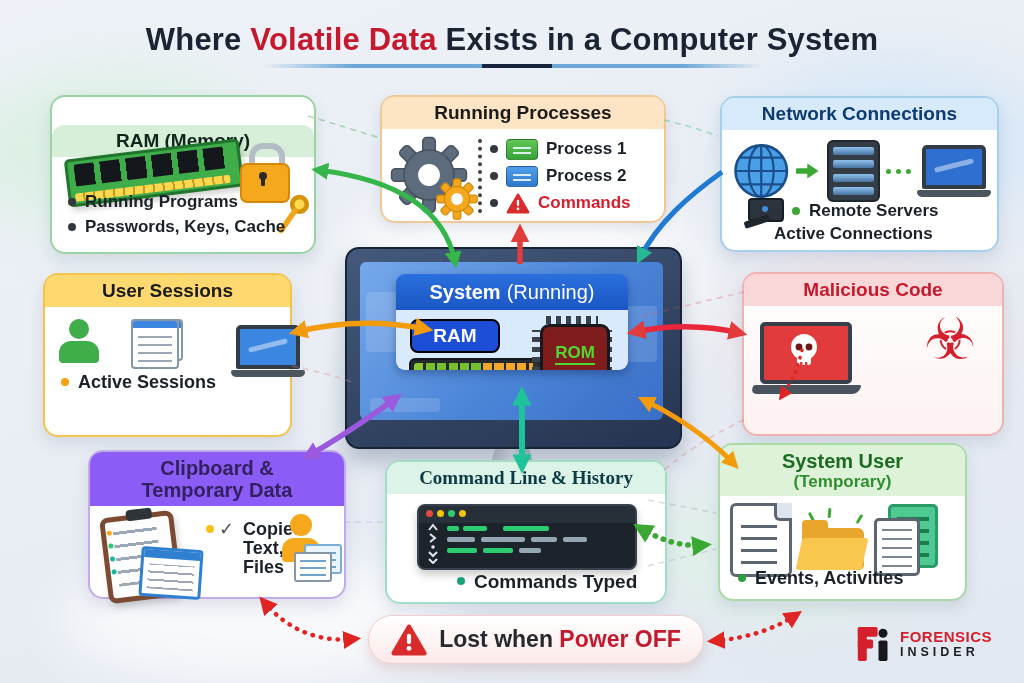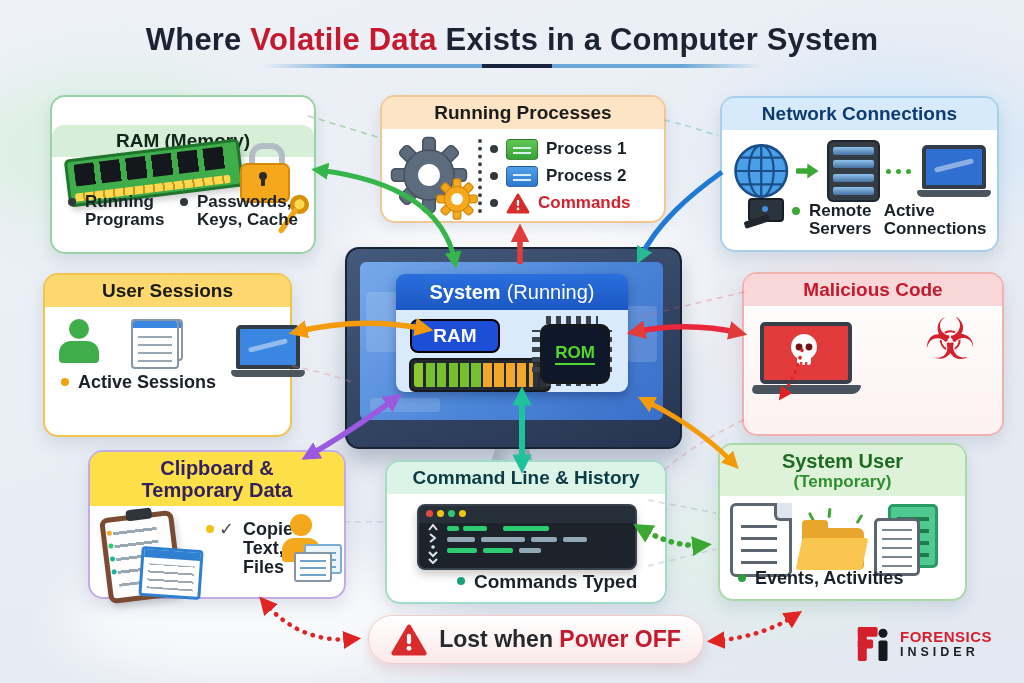--- a/index.html
+++ b/index.html
@@ -13,21 +13,21 @@
          font-size:31px;font-weight:800;color:#1c2433;letter-spacing:.2px;}
   .title .accent{color:#c5192d;}
   .title-underline{position:absolute;top:64px;left:262px;width:500px;height:4px;border-radius:2px;
     background:linear-gradient(90deg,rgba(122,176,221,0) 0%,#6ba7d8 18%,#6ba7d8 44%,#16233a 44%,#16233a 58%,#6ba7d8 58%,#6ba7d8 84%,rgba(122,176,221,0) 100%);}
 
   
   .box{position:absolute;background:#fff;border:2px solid;border-radius:15px;
        box-shadow:0 7px 16px rgba(70,90,130,.14);z-index:10;}
   .box-header{border-radius:12px 12px 0 0;text-align:center;font-weight:800;
               padding:6px 4px 5px;font-size:19px;line-height:1.08;}
-  .items{position:absolute;display:flex;flex-direction:row;gap:7px;
+  .items{position:absolute;display:flex;flex-direction:column;gap:7px;
          font-weight:700;color:#1b2128;}
   .item{display:flex;align-items:flex-start;gap:9px;line-height:1.05;}
   .dot{flex:0 0 auto;width:8px;height:8px;border-radius:50%;margin-top:5px;}
 
   
   #box-ram{left:50px;top:95px;width:262px;height:155px;border-color:#9bd4a4;}
   #box-ram .box-header{background:#d7efd8;color:#12251a;margin-top:28px;}
   .ram-stick{position:absolute;left:14px;top:52px;width:170px;height:42px;
              transform:rotate(-7deg);background:#3fae4a;border:3px solid #1f752c;
              border-radius:5px;box-shadow:2px 4px 6px rgba(0,0,0,.18);}
@@ -97,21 +97,21 @@
   .mal-lap{position:absolute;left:8px;top:48px;width:108px;}
   .mal-screen{width:84px;height:54px;margin:0 auto;background:#e23b3b;border:4px solid #37404a;border-radius:5px;position:relative;}
   .mal-base{width:108px;height:9px;background:#4a545e;border-radius:2px 2px 6px 6px;margin-top:1px;transform:skewX(-18deg);}
   .biohazard{position:absolute;right:26px;top:36px;font-family:"DejaVu Sans",sans-serif;
              font-size:58px;line-height:1;color:#d41f2c;font-weight:700;}
   #box-malicious .items{right:10px;top:92px;width:158px;}
   #box-malicious .dot{background:#d92b2b;}
 
   
   #box-clipboard{left:88px;top:450px;width:254px;height:145px;border-color:#c3abe8;}
-  #box-clipboard .box-header{background:#fde047;color:#33215f;font-size:20px;}
+  #box-clipboard .box-header{background:#8b5cf6;color:#33215f;font-size:20px;}
   .clipwrap{position:absolute;left:8px;top:62px;width:96px;height:80px;}
   .clip-board{position:absolute;left:6px;top:0;width:64px;height:76px;background:#fdfdfd;border:5px solid #7b4a33;
               border-radius:8px;transform:rotate(-7deg);box-shadow:2px 4px 7px rgba(0,0,0,.16);}
   .clip-top{position:absolute;left:22px;top:-10px;width:26px;height:11px;background:#2f3438;border-radius:4px;}
   .clip-lines{position:absolute;left:7px;top:9px;width:44px;height:56px;
     background:repeating-linear-gradient(0deg,#9aa7b5 0 3px,transparent 3px 13px);}
   .clip-dots{position:absolute;left:1px;top:8px;width:5px;height:56px;display:flex;flex-direction:column;gap:8px;}
   .clip-dots i{width:5px;height:5px;border-radius:50%;}
   .clip-win{position:absolute;left:42px;top:34px;width:56px;height:44px;background:#fff;border:3px solid #2f80d0;
             border-radius:4px;transform:rotate(4deg);}
@@ -123,21 +123,21 @@
   .pfiles{position:absolute;right:6px;top:62px;width:56px;height:72px;}
   .pf-head{width:22px;height:22px;border-radius:50%;background:#f5a81c;margin-left:8px;}
   .pf-body{width:38px;height:24px;border-radius:12px 12px 4px 4px;background:#f5a81c;margin-top:2px;}
   .pf-card{position:absolute;right:-4px;top:30px;width:34px;height:26px;background:#eaf4fd;border:2px solid #7aaed6;border-radius:3px;}
   .pf-card::after{content:"";position:absolute;left:4px;top:5px;right:4px;bottom:4px;
     background:repeating-linear-gradient(0deg,#6fa3c9 0 2px,transparent 2px 7px);}
   .pf-card.c2{right:6px;top:38px;background:#fff;border-color:#8796a6;}
 
   
   #box-cmdline{left:385px;top:460px;width:278px;height:140px;border-color:#a3dcc6;}
-  #box-cmdline .box-header{background:#dcf3e7;color:#0c3b46;}
+  #box-cmdline .box-header{background:#dcf3e7;color:#0c3b46;font-family:Liberation Serif, serif;}
   .term{position:absolute;left:30px;top:42px;width:216px;height:62px;background:#1d232b;
         border:2px solid #39414c;border-radius:8px;box-shadow:0 5px 9px rgba(0,0,0,.2);}
   .term-top{height:13px;background:#272f39;border-radius:6px 6px 0 0;display:flex;gap:4px;padding:4px 0 0 7px;}
   .term-top i{width:7px;height:7px;border-radius:50%;}
   .term-bars span{position:absolute;height:5px;border-radius:2px;}
   .tg{background:#2ecc71;} .tz{background:#93a7b5;}
 
   
   #box-syslogs{left:718px;top:443px;width:245px;height:154px;border-color:#a9d9a6;}
   #box-syslogs .box-header{background:#ddf2d8;color:#1d6b21;font-size:20px;}
@@ -161,37 +161,37 @@
   .wdoc::after{content:"";position:absolute;left:5px;top:8px;right:5px;bottom:6px;
     background:repeating-linear-gradient(0deg,#7c8793 0 2px,transparent 2px 9px);}
 
   
   #monitor{position:absolute;left:345px;top:247px;width:333px;height:198px;z-index:6;
            background:linear-gradient(160deg,#44597b,#253450);border-radius:14px;
            border:2px solid #182436;box-shadow:0 12px 22px rgba(50,70,100,.3);}
   #mon-screen{position:absolute;left:13px;top:13px;width:303px;height:158px;border-radius:6px;overflow:hidden;
               background:linear-gradient(135deg,#76a8ea 0%,#4b85d8 55%,#3a6fc8 100%);}
   .scr-deco{position:absolute;background:rgba(255,255,255,.14);border-radius:4px;}
-  #sys-panel{position:absolute;left:36px;top:12px;width:232px;height:118px;border-radius:9px;overflow:hidden;
+  #sys-panel{position:absolute;left:36px;top:12px;width:232px;height:96px;border-radius:9px;overflow:hidden;
              box-shadow:0 4px 10px rgba(10,30,70,.35);}
   #sys-head{height:36px;background:linear-gradient(180deg,#2a6fdd,#1a57c4);color:#fff;
             display:flex;align-items:center;justify-content:center;font-size:20px;}
   #sys-head .b{font-weight:800;margin-right:6px;}
   #sys-body{height:82px;background:#d8eafc;position:relative;}
   .ram-module{position:absolute;left:14px;top:9px;width:86px;height:30px;background:#1d4ed8;border:2px solid #000;
               border-radius:8px;color:#fff;font-weight:800;font-size:19px;display:flex;align-items:center;justify-content:center;}
   .ram-usage{position:absolute;left:13px;top:48px;width:132px;height:24px;background:#23282e;border-radius:6px;
              border:2px solid #15181c;padding:3px;}
   .ram-usage i{display:block;height:100%;border-radius:3px;
     background:linear-gradient(90deg,#8bc832 0 8%,#76bf2e 8% 52%,#f1a62c 52% 90%,#2c333b 90% 100%),#76bf2e;
     -webkit-mask:none;}
   .ram-usage em{position:absolute;left:3px;top:3px;right:3px;bottom:3px;border-radius:3px;
     background:repeating-linear-gradient(90deg,transparent 0 9px,#23282e 9px 11.5px);}
   .chip{position:absolute;right:10px;top:2px;width:92px;height:80px;}
-  .chip-body{position:absolute;left:14px;top:12px;width:64px;height:54px;background:#0f172a;border:3px solid #15181c;
+  .chip-body{position:absolute;left:14px;top:12px;width:64px;height:54px;background:#7f1d1d;border:3px solid #15181c;
              border-radius:9px;display:flex;align-items:center;justify-content:center;}
   .chip-body span{color:#53d62f;font-weight:800;font-size:17px;border-bottom:2px solid #53d62f;line-height:1.15;}
   .pins-h{position:absolute;left:20px;width:52px;height:8px;
     background:repeating-linear-gradient(90deg,#39424b 0 5px,transparent 5px 10px);}
   .pins-v{position:absolute;top:18px;width:8px;height:42px;
     background:repeating-linear-gradient(0deg,#39424b 0 5px,transparent 5px 10px);}
   #mon-neck{position:absolute;left:486px;top:445px;width:52px;height:33px;z-index:5;
             clip-path:polygon(20% 0,80% 0,100% 100%,0 100%);
             background:linear-gradient(90deg,#aeb9c6,#e4e9ef 50%,#9aa5b3);}
   #mon-base{position:absolute;left:430px;top:476px;width:168px;height:16px;border-radius:9px;z-index:5;

